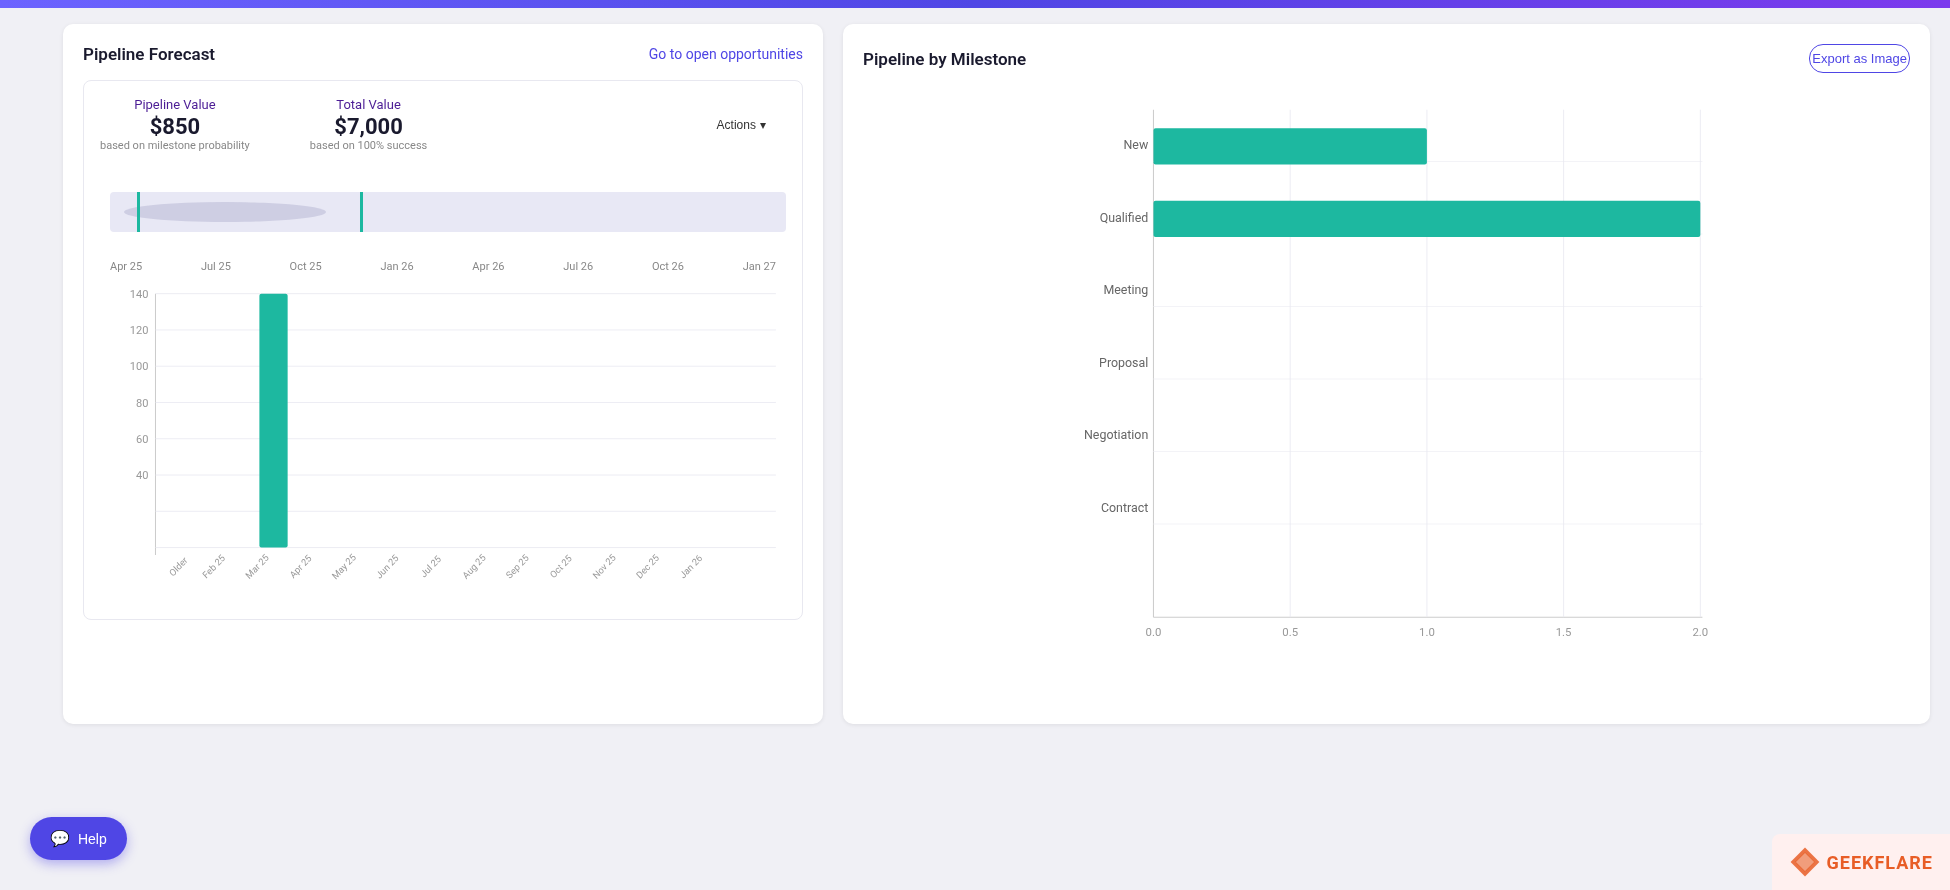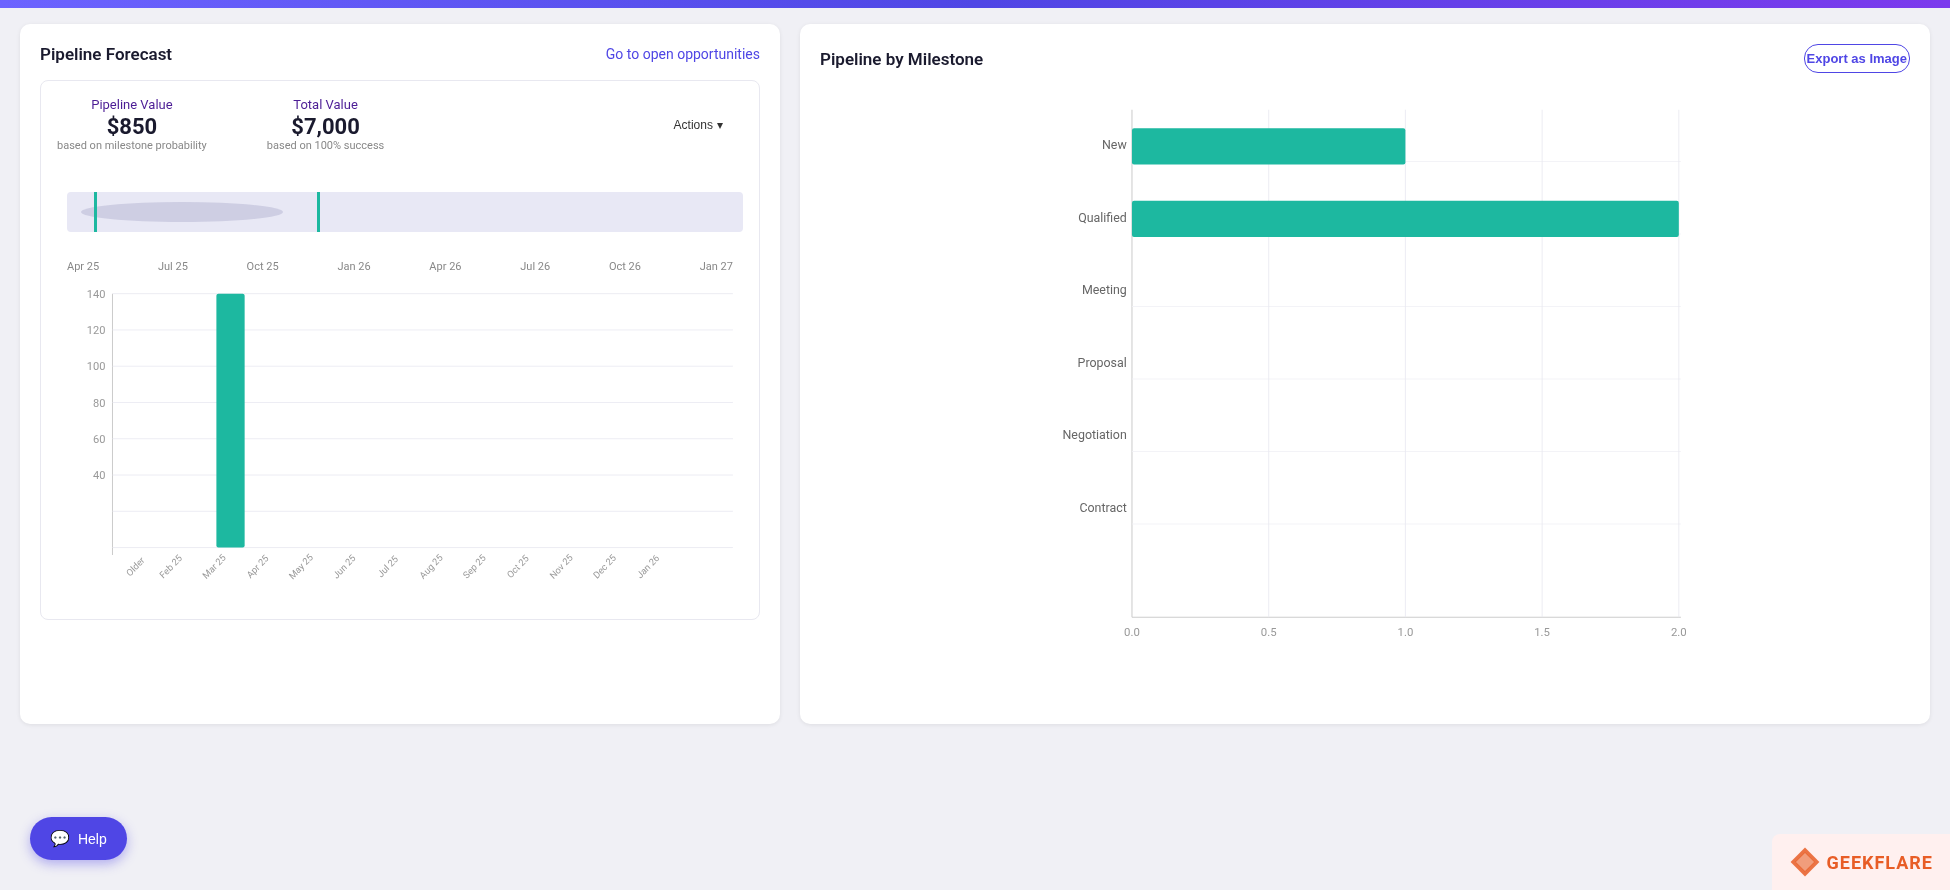--- a/index.html
+++ b/index.html
@@ -11,20 +11,21 @@
     }
     .top-bar {
       height: 8px;
       background: linear-gradient(90deg, #6c63ff, #4f46e5, #7c3aed);
     }
     .main-content {
       display: flex;
       gap: 20px;
       padding: 20px;
       padding-top: 16px;
+      margin-left: 43px;
     }
     .card {
       background: #fff;
       border-radius: 10px;
       box-shadow: 0 1px 4px rgba(0,0,0,0.08);
       padding: 20px;
     }
     .card-left {
       flex: 0 0 760px;
       min-height: 700px;
@@ -53,21 +54,20 @@
       text-decoration: none;
     }
     .export-btn {
       border: 1px solid #4f46e5;
       color: #4f46e5;
       background: #fff;
       border-radius: 14px;
       padding: 6px 2px;
       font-size: 13px;
       cursor: pointer;
-      font-weight: bold;
     }
     
     .forecast-inner {
       border: 1px solid #e8e8f0;
       border-radius: 8px;
       padding: 16px;
     }
     .metrics-row {
       display: flex;
       align-items: center;

